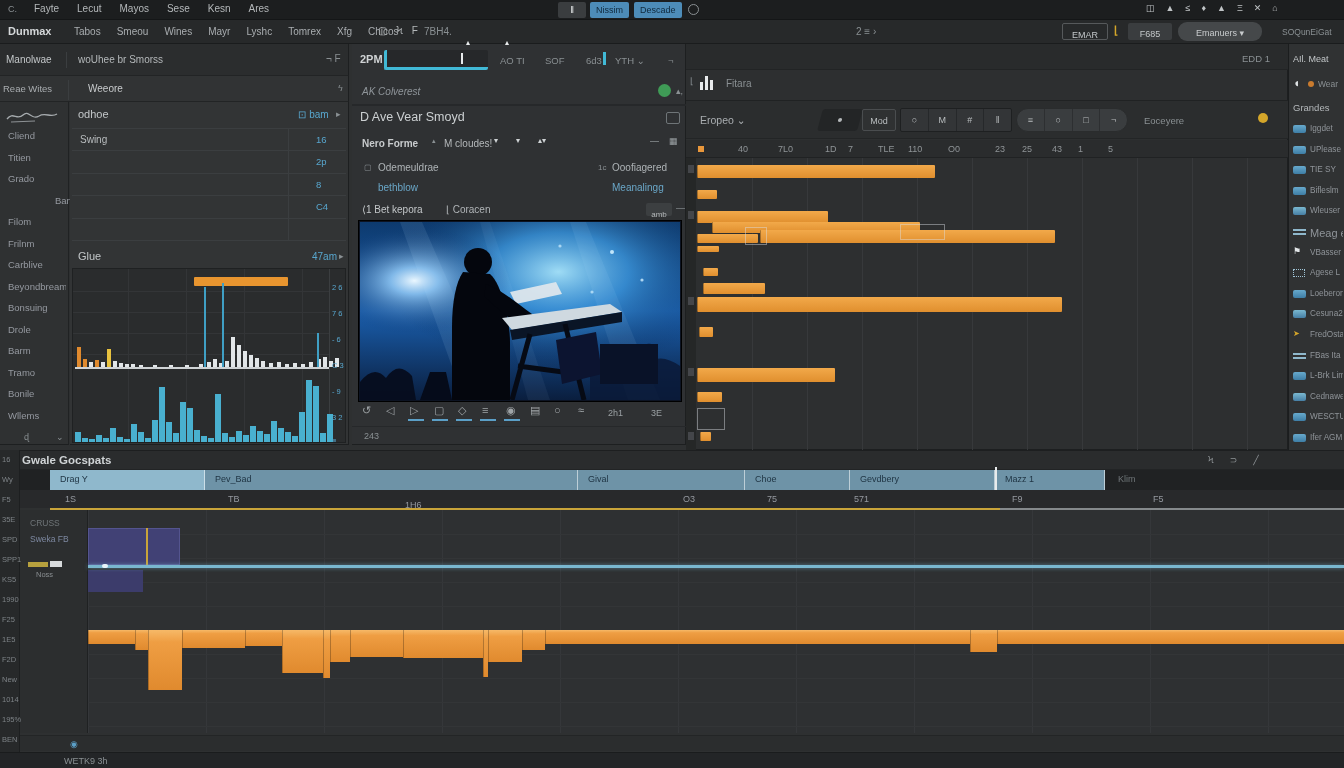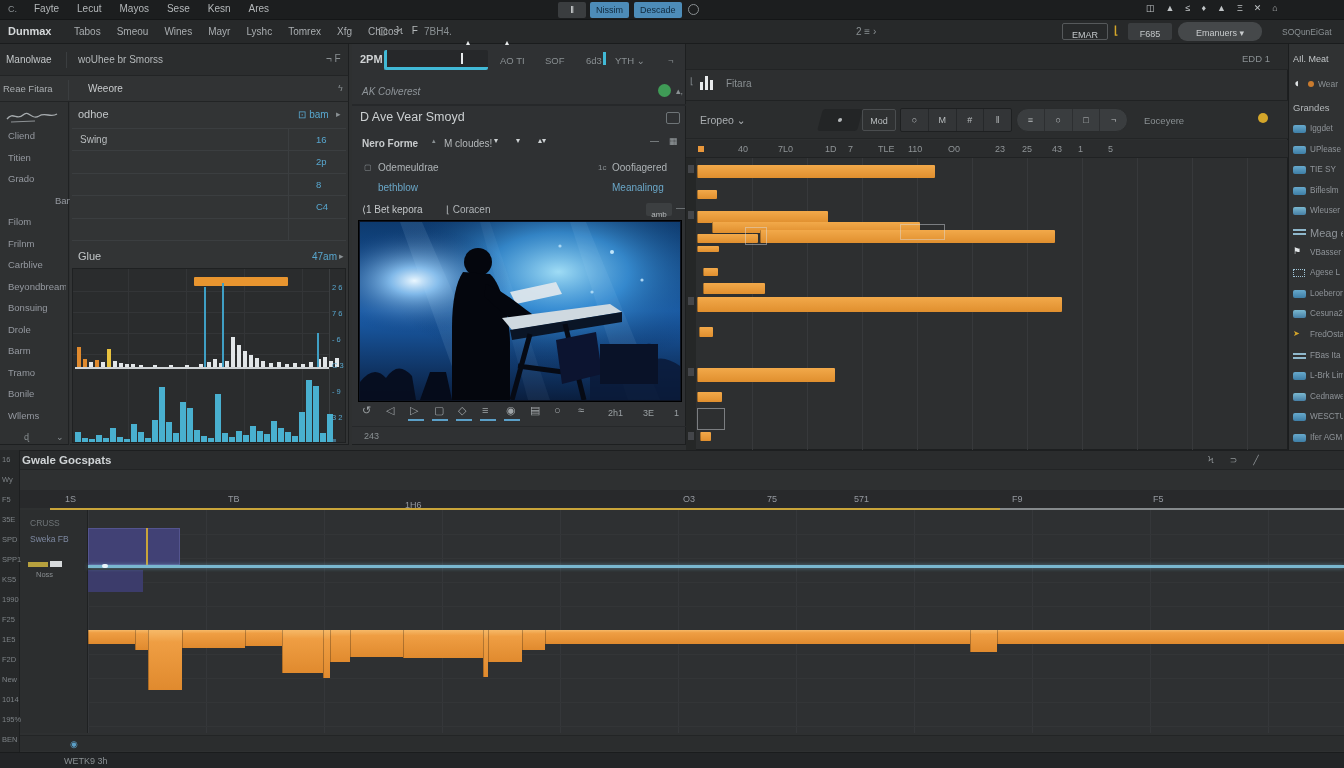--- a/index.html
+++ b/index.html
@@ -79,21 +79,21 @@
     <span class="txt dim" style="left:1282px;top:7px;font-size:8.5px;">SOQunEiGat</span>
   </div>
 
   <div class="abs" style="left:0;top:44px;width:349px;height:32px;background:#2b2d2e;border-right:1px solid #1d1f20;border-bottom:1px solid #222425;">
     <span class="txt" style="left:6px;top:10px;font-size:10px;color:#c3c7c9;">Manolwae</span>
     <div class="vline" style="left:66px;top:8px;height:16px;"></div>
     <span class="txt" style="left:78px;top:10px;font-size:10px;color:#b4b8ba;">woUhee br Smorss</span>
     <span class="txt dim" style="left:326px;top:9px;font-size:10px;">¬ F</span>
   </div>
   <div class="abs" style="left:0;top:76px;width:349px;height:26px;background:#313334;border-right:1px solid #1d1f20;border-bottom:1px solid #222425;">
-    <span class="txt" style="left:3px;top:7px;font-size:9.5px;color:#a9adb0;">Reae Fitara</span>
+    <span class="txt" style="left:3px;top:7px;font-size:9.5px;color:#a9adb0;">Reae Wites</span>
     <div class="vline" style="left:68px;top:4px;height:20px;"></div>
     <span class="txt" style="left:88px;top:7px;font-size:10px;color:#c8cbcd;">Weeore</span>
     <span class="txt dim" style="left:338px;top:7px;font-size:9px;">ϟ</span>
   </div>
 
   <div class="abs" style="left:0;top:102px;width:69px;height:343px;background:#2f3132;border-right:1px solid #202223;border-bottom:1px solid #1d1f20;">
     <svg width="54" height="18" style="position:absolute;left:5px;top:5px;" viewBox="0 0 54 18">
       <path d="M2,12 C8,4 12,14 18,8 C24,2 26,14 34,9 C40,5 46,11 52,7" stroke="#a6abae" stroke-width="1.3" fill="none"></path>
       <path d="M6,15 L30,14" stroke="#a6abae" stroke-width="0.8" fill="none"></path>
     </svg>
@@ -339,21 +339,21 @@
         <span style="position: absolute; left: 96px; top: 0px; font-size: 11px; color: rgb(159, 164, 167);">◇</span>
         <div style="position: absolute; left: 94px; top: 15px; width: 16px; height: 2px; background: rgb(91, 159, 199);"></div>
         <span style="position: absolute; left: 120px; top: 0px; font-size: 11px; color: rgb(159, 164, 167);">≡</span>
         <div style="position: absolute; left: 118px; top: 15px; width: 16px; height: 2px; background: rgb(91, 159, 199);"></div>
         <span style="position: absolute; left: 144px; top: 0px; font-size: 11px; color: rgb(159, 164, 167);">◉</span>
         <div style="position: absolute; left: 142px; top: 15px; width: 16px; height: 2px; background: rgb(91, 159, 199);"></div>
         <span style="position: absolute; left: 168px; top: 0px; font-size: 11px; color: rgb(159, 164, 167);">▤</span>
         <span style="position: absolute; left: 192px; top: 0px; font-size: 11px; color: rgb(159, 164, 167);">○</span>
         <span style="position: absolute; left: 216px; top: 0px; font-size: 11px; color: rgb(159, 164, 167);">≈</span>
       </div>
-    <div id="transport-right" class="abs" style="left:256px;top:364px;display:flex;gap:20px;font-size:9px;color:#9aa0a3;">
+    <div id="transport-right" class="abs" style="left:256px;top:364px;display:flex;gap:28px;font-size:9px;color:#9aa0a3;">
         <span>2h1</span>
         <span>3E</span>
         <span>1</span>
         <span>○</span>
       </div>
     <div class="hline" style="left:0;top:382px;width:334px;background:#26282a;"></div>
     <span class="txt dim" style="left:12px;top:387px;font-size:9px;">243</span>
   </div>
 
   <div class="abs" style="left:686px;top:44px;width:602px;height:406px;background:#2d2f30;border-right:1px solid #1d1f20;border-bottom:1px solid #1d1f20;">
@@ -522,20 +522,42 @@
   <div class="abs" style="left:0;top:450px;width:1344px;height:20px;background:#2a2c2d;border-top:1px solid #1d1f20;border-bottom:1px solid #222425;">
     <span class="txt dim" style="left:6px;top:4px;font-size:9px;">⌇</span>
     <span class="txt" style="left:22px;top:3px;font-size:11.5px;font-weight:bold;color:#cfd3d5;">Gwale Gocspats</span>
     <div id="tl-titleicons" class="abs" style="left:1208px;top:4px;display:flex;gap:16px;font-size:9px;color:#8f9497;">
         <span>Ϟ</span>
         <span>⊃</span>
         <span>╱</span>
       </div>
   </div>
 
+  <div id="tl-header" class="abs" style="left:0;top:470px;width:1344px;height:20px;background:#202223;">
+      <div style="position: absolute; left: 50px; top: 0px; width: 155px; height: 20px; background: rgb(143, 184, 204); border-right: 1px solid rgba(255, 255, 255, 0.55);">
+        <span style="position: absolute; left: 10px; top: 4px; font-size: 9px; color: rgb(30, 51, 66); white-space: nowrap;">Drag Y</span>
+      </div>
+      <div style="position: absolute; left: 205px; top: 0px; width: 373px; height: 20px; background: rgb(110, 147, 167); border-right: 1px solid rgba(255, 255, 255, 0.55);">
+        <span style="position: absolute; left: 10px; top: 4px; font-size: 9px; color: rgb(30, 51, 66); white-space: nowrap;">Pev_Bad</span>
+      </div>
+      <div style="position: absolute; left: 578px; top: 0px; width: 167px; height: 20px; background: rgb(110, 147, 167); border-right: 1px solid rgba(255, 255, 255, 0.55);">
+        <span style="position: absolute; left: 10px; top: 4px; font-size: 9px; color: rgb(30, 51, 66); white-space: nowrap;">Gival</span>
+      </div>
+      <div style="position: absolute; left: 745px; top: 0px; width: 105px; height: 20px; background: rgb(110, 147, 167); border-right: 1px solid rgba(255, 255, 255, 0.55);">
+        <span style="position: absolute; left: 10px; top: 4px; font-size: 9px; color: rgb(30, 51, 66); white-space: nowrap;">Choe</span>
+      </div>
+      <div style="position: absolute; left: 850px; top: 0px; width: 145px; height: 20px; background: rgb(110, 147, 167); border-right: 1px solid rgba(255, 255, 255, 0.55);">
+        <span style="position: absolute; left: 10px; top: 4px; font-size: 9px; color: rgb(30, 51, 66); white-space: nowrap;">Gevdbery</span>
+      </div>
+      <div style="position: absolute; left: 995px; top: 0px; width: 110px; height: 20px; background: rgb(110, 147, 167); border-right: 1px solid rgba(255, 255, 255, 0.55);">
+        <span style="position: absolute; left: 10px; top: 4px; font-size: 9px; color: rgb(30, 51, 66); white-space: nowrap;">Mazz 1</span>
+      </div>
+      <div style="position: absolute; left: 995px; top: -3px; width: 2px; height: 23px; background: rgb(232, 235, 236);"></div>
+      <span style="position: absolute; left: 1118px; top: 4px; font-size: 9px; color: rgb(111, 117, 120);">Klim</span>
+    </div>
 
   <div id="tl-ruler" class="abs" style="left:20px;top:490px;width:1324px;height:18px;background:#28292b;">
       <span style="position: absolute; left: 45px; top: 4px; font-size: 9px; color: rgb(149, 153, 160); white-space: nowrap;">1S</span>
       <span style="position: absolute; left: 208px; top: 4px; font-size: 9px; color: rgb(149, 153, 160); white-space: nowrap;">TB</span>
       <span style="position: absolute; left: 385px; top: 4px; font-size: 9px; color: rgb(149, 153, 160); white-space: nowrap; margin-top: 6px;">1H6</span>
       <span style="position: absolute; left: 663px; top: 4px; font-size: 9px; color: rgb(149, 153, 160); white-space: nowrap;">O3</span>
       <span style="position: absolute; left: 747px; top: 4px; font-size: 9px; color: rgb(149, 153, 160); white-space: nowrap;">75</span>
       <span style="position: absolute; left: 834px; top: 4px; font-size: 9px; color: rgb(149, 153, 160); white-space: nowrap;">571</span>
       <span style="position: absolute; left: 992px; top: 4px; font-size: 9px; color: rgb(149, 153, 160); white-space: nowrap;">F9</span>
       <span style="position: absolute; left: 1133px; top: 4px; font-size: 9px; color: rgb(149, 153, 160); white-space: nowrap;">F5</span>

